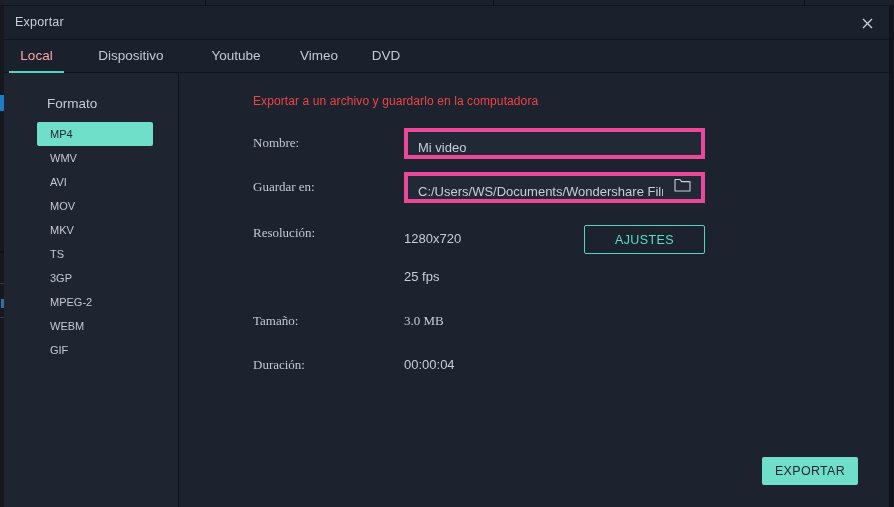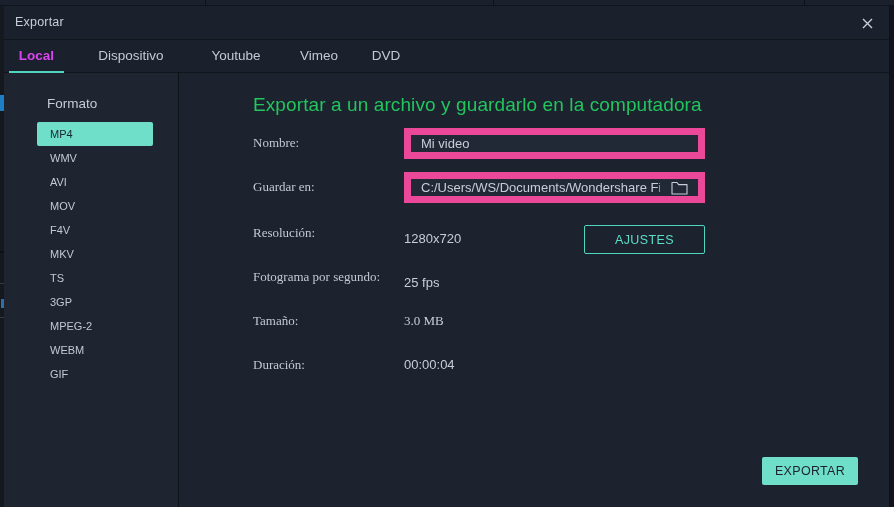--- a/index.html
+++ b/index.html
@@ -67,21 +67,21 @@
     border-bottom:1px solid #10141b;
     display:flex; align-items:flex-start;
   }
   .tab {
     position:relative; height:33px;
     display:flex; align-items:center; justify-content:center;
     font-size:13.5px; color:#c3c9d4; cursor:pointer;
     padding:0 2px;
   }
   .tab .tab-label { display:block; line-height:1; padding-bottom:2px; }
-  .tab.active .tab-label { color:#d946ef;font-weight:bold; }
+  .tab.active .tab-label { color:#fca5a5; }
   .tab.active::after {
     content:""; position:absolute; left:0; right:0; bottom:0;
     height:2px; background:#4fd6c0;
   }
   #tab-local      { width:55px; margin-left:5px; }
   #tab-dispositivo{ width:98px; margin-left:18px; }
   #tab-youtube    { width:72px; margin-left:20px; }
   #tab-vimeo      { width:54px; margin-left:20px; }
   #tab-dvd        { width:40px; margin-left:20px; }
 
@@ -115,55 +115,55 @@
   .format-item.selected {
     background:#6fdfc9; color:#1b2330; font-weight:400;
   }
 
   
   #export-content {
     position:relative; flex:1 1 auto; background:#1c222e;
   }
   #content-heading {
     position:absolute; left:30px; top:21px;
-    font-size:19px; color:#22c55e; letter-spacing:.1px;
+    font-size:12px; color:#ef4444; letter-spacing:.1px;
   }
 
   .field-row { position:absolute; left:30px; }
   .field-label { position:absolute; left:0; top:0; font-size:13px; color:#c3c9d4; white-space:nowrap;font-family:Liberation Serif, serif; }
   .field-value { position:absolute; font-size:13px; color:#c8cdd7; white-space:nowrap; }
 
   #row-nombre    { top:55px;  width:520px; height:32px; }
   #row-guardar   { top:99px;  width:520px; height:32px; }
   #row-resolucion{ top:152px; width:520px; height:30px; }
   #row-fps       { top:196px; width:520px; height:20px; }
   #row-tamano    { top:240px; width:520px; height:20px; }
   #row-duracion  { top:284px; width:520px; height:20px; }
 
   #row-nombre .field-label, #row-guardar .field-label { top:7px; }
 
   .text-input {
     position:absolute; left:151px; top:0; width:301px; height:31px;
-    background:#222936; border:7px solid #ec4899;
-    display:flex; align-items:center;
+    background:#222936; border:4px solid #ec4899;
+    display:flex; align-items:flex-end;
   }
   .text-input .input-text {
     font-size:13px; color:#c8cdd7; padding-left:10px;
     white-space:nowrap; overflow:hidden; flex:1 1 auto;
   }
   #path-input .input-text {
     width:255px; text-overflow:clip;
   }
   #browse-folder-button {
     width:38px; height:29px; display:flex; align-items:center; justify-content:center;
     cursor:pointer; flex:0 0 38px;
   }
 
   #row-resolucion .field-value { left:151px; top:6px; }
-  #row-fps .field-value        { left:151px; top:6px; }
+  #row-fps .field-value        { left:151px; top:0; }
   #row-tamano .field-value     { left:151px; top:0;font-family:Liberation Serif, serif; }
   #row-duracion .field-value   { left:151px; top:0; }
 
   #settings-button {
     position:absolute; left:331px; top:0; width:121px; height:29px;
     background:transparent; border:1px solid #4fd6c0; border-radius:2px;
     color:#5bdfc7; font-size:12.5px; font-family:"Liberation Sans", sans-serif;
     letter-spacing:.4px; cursor:pointer;
     display:flex; align-items:center; justify-content:center;
   }
@@ -226,21 +226,20 @@
 
   <div id="dialog-body">
 
     <div id="format-sidebar">
       <div id="format-heading">Formato</div>
       <ul id="format-list">
         <li class="format-item selected">MP4</li>
         <li class="format-item">WMV</li>
         <li class="format-item">AVI</li>
         <li class="format-item">MOV</li>
-        <li class="format-item">F4V</li>
         <li class="format-item">MKV</li>
         <li class="format-item">TS</li>
         <li class="format-item">3GP</li>
         <li class="format-item">MPEG-2</li>
         <li class="format-item">WEBM</li>
         <li class="format-item">GIF</li>
       </ul>
     </div>
 
     <div id="export-content">
@@ -266,21 +265,20 @@
         </div>
       </div>
 
       <div class="field-row" id="row-resolucion">
         <div class="field-label">Resolución:</div>
         <div class="field-value">1280x720</div>
         <button id="settings-button">AJUSTES</button>
       </div>
 
       <div class="field-row" id="row-fps">
-        <div class="field-label">Fotograma por segundo:</div>
         <div class="field-value">25 fps</div>
       </div>
 
       <div class="field-row" id="row-tamano">
         <div class="field-label">Tamaño:</div>
         <div class="field-value">3.0 MB</div>
       </div>
 
       <div class="field-row" id="row-duracion">
         <div class="field-label">Duración:</div>

